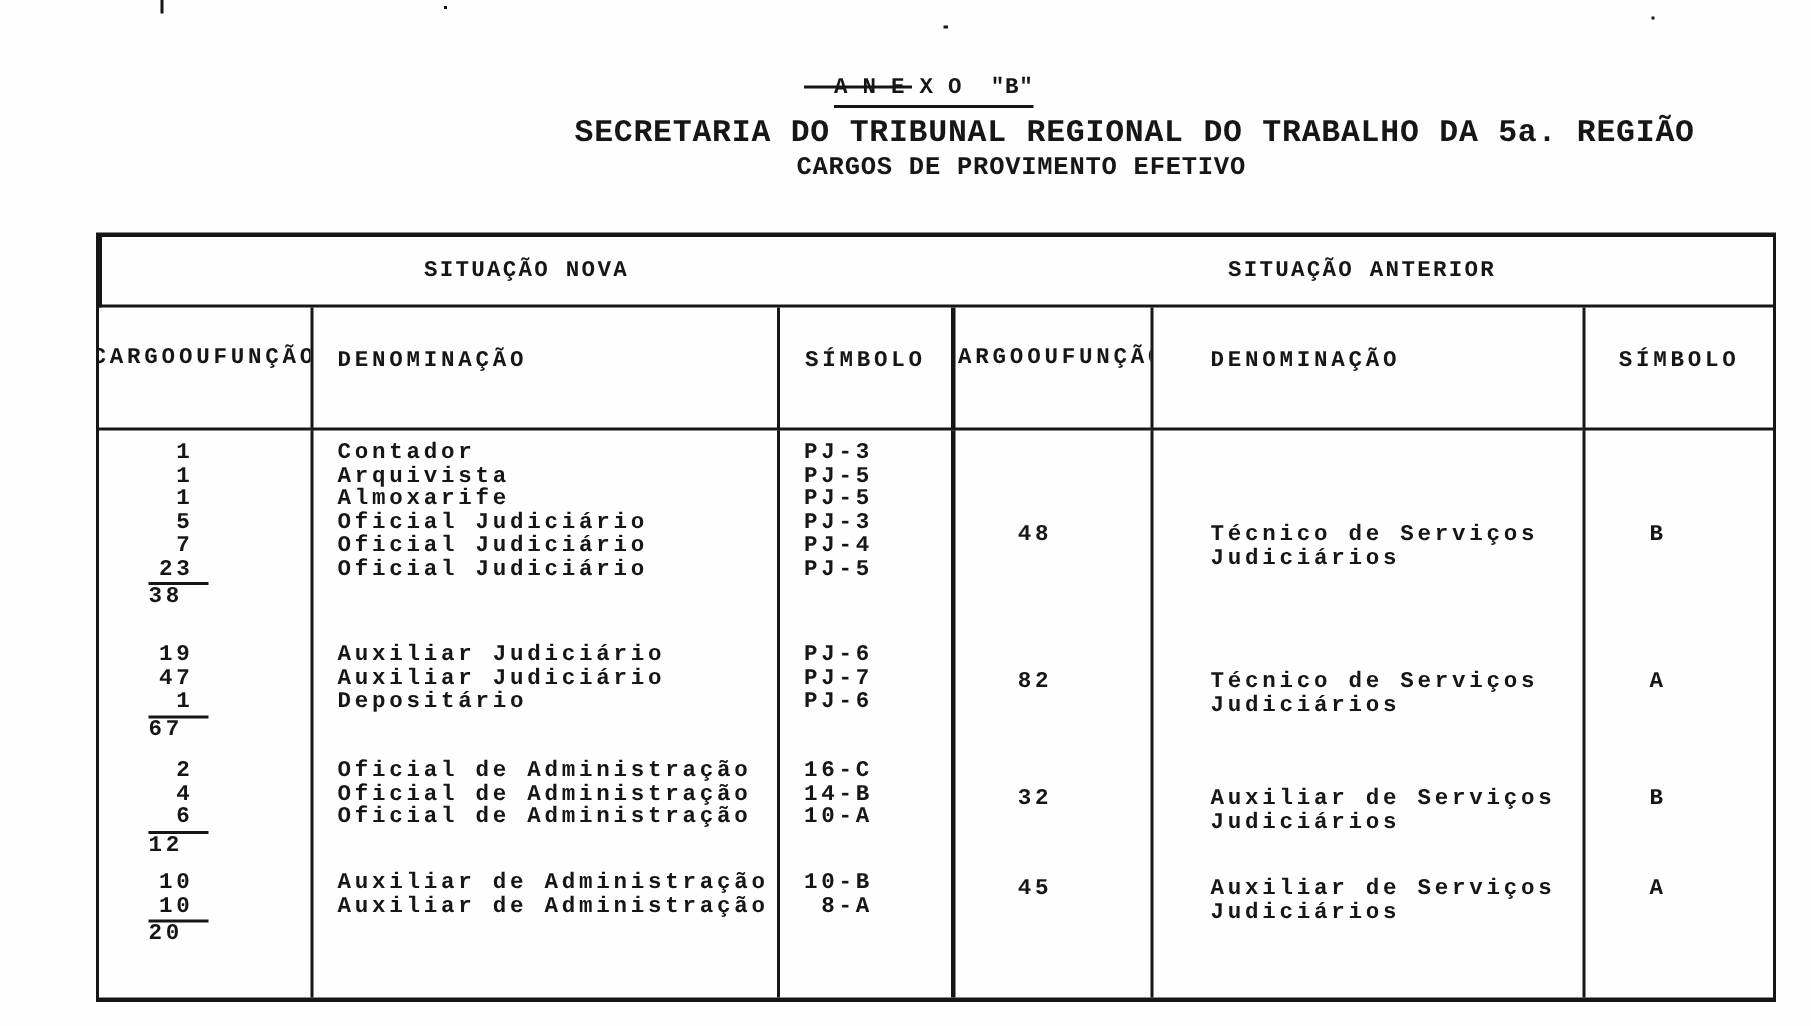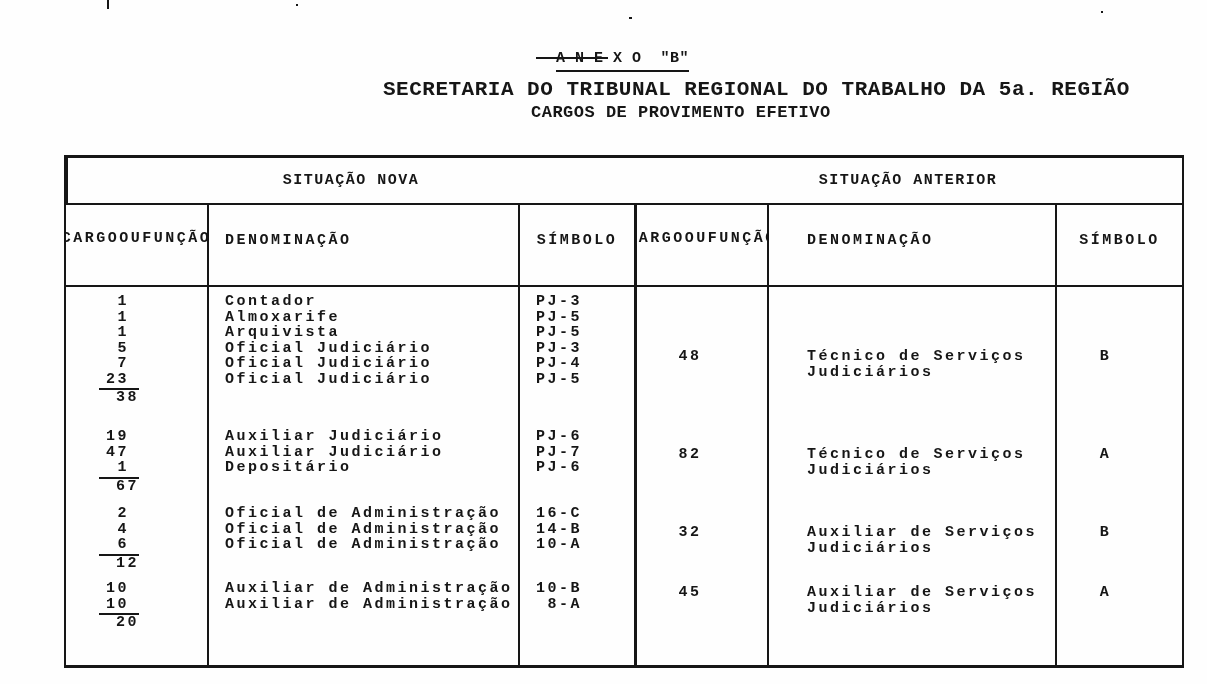--- a/index.html
+++ b/index.html
@@ -46,21 +46,21 @@
   .hdr-simb { justify-content:center;text-align:right; }
   
   .row3 .cell { padding-top:7px; }
   .grp { box-sizing:border-box; }
   .g1 { height:135px; } .g2 { height:77px; } .g3 { height:75px; }
   .ln { font-size:15px; letter-spacing:2.5px; line-height:15.5px; height:15.5px; white-space:pre; }
   .c1 .ln { text-align:right; padding-right:78px; }
   .c2 .ln { padding-left:16px; }
   .c3 .ln { padding-left:16px; }
   .total { box-sizing:border-box; width:40px; margin-left:auto; margin-right:68px; margin-top:1px;
-           border-top:2px solid #161616; text-align:right;
+           border-top:2px solid #161616; text-align:left;
            font-size:15px; letter-spacing:2.5px; line-height:15.5px; white-space:pre; }
   .c4 .g1, .c5 .g1, .c6 .g1 { padding-top:55px; }
   .c4 .g2, .c5 .g2, .c6 .g2 { padding-top:18px; }
   .c4 .g3, .c5 .g3, .c6 .g3 { padding-top:19px; }
   .c4 .g4, .c5 .g4, .c6 .g4 { padding-top:4px; }
   .c4 .ln { text-align:center; padding-right:44px;padding-left:20px; }
   .c5 .ln { padding-left:38px; }
   .c6 .ln { text-align:center; padding-right:28px; }
 </style>
 </head>
@@ -131,22 +131,22 @@
         <div class="grp g4">
           <div class="ln">10</div>
           <div class="ln">10</div>
           <div class="total">20</div>
         </div>
       </div>
 
       <div class="cell c2 bl2">
         <div class="grp g1">
           <div class="ln">Contador</div>
+          <div class="ln">Arquivista</div>
           <div class="ln">Almoxarife</div>
-          <div class="ln">Arquivista</div>
           <div class="ln">Oficial Judiciário</div>
           <div class="ln">Oficial Judiciário</div>
           <div class="ln">Oficial Judiciário</div>
         </div>
         <div class="grp g2">
           <div class="ln">Auxiliar Judiciário</div>
           <div class="ln">Auxiliar Judiciário</div>
           <div class="ln">Depositário</div>
         </div>
         <div class="grp g3">

